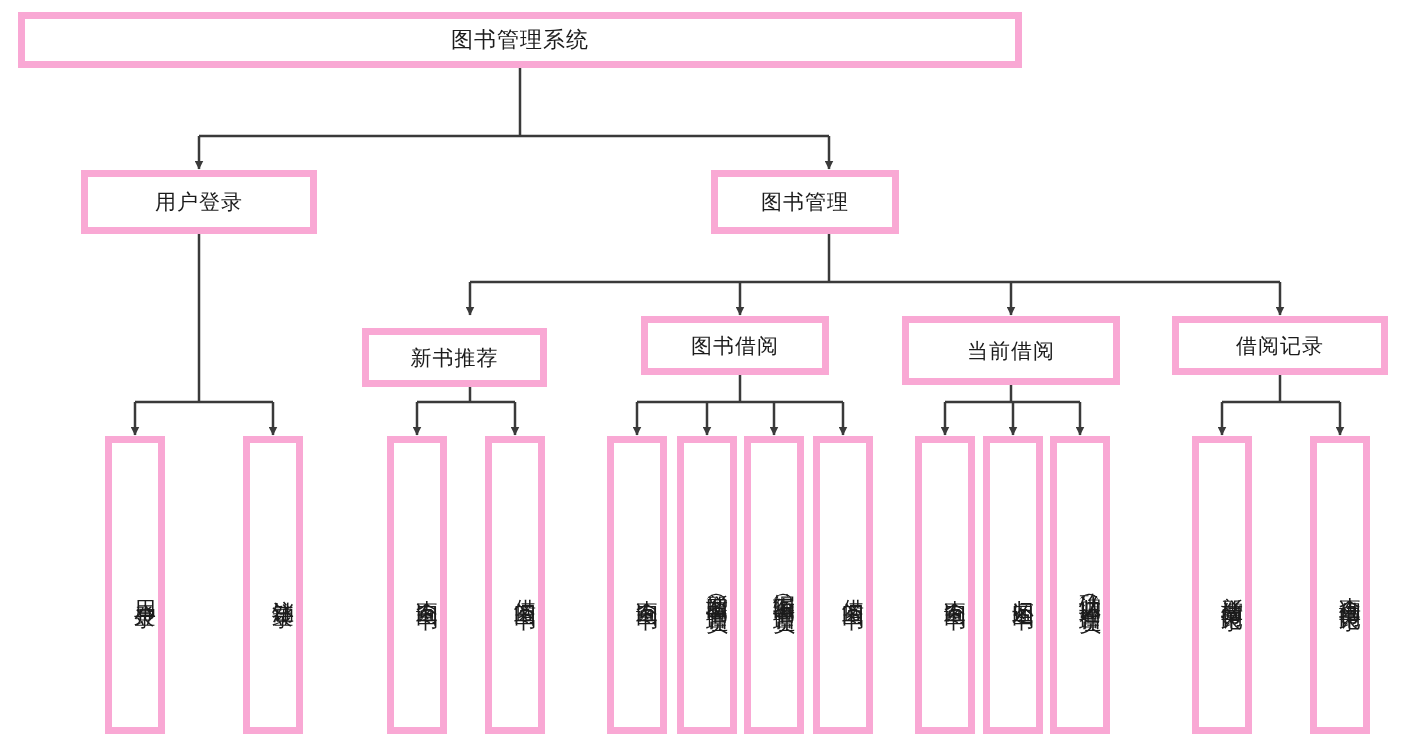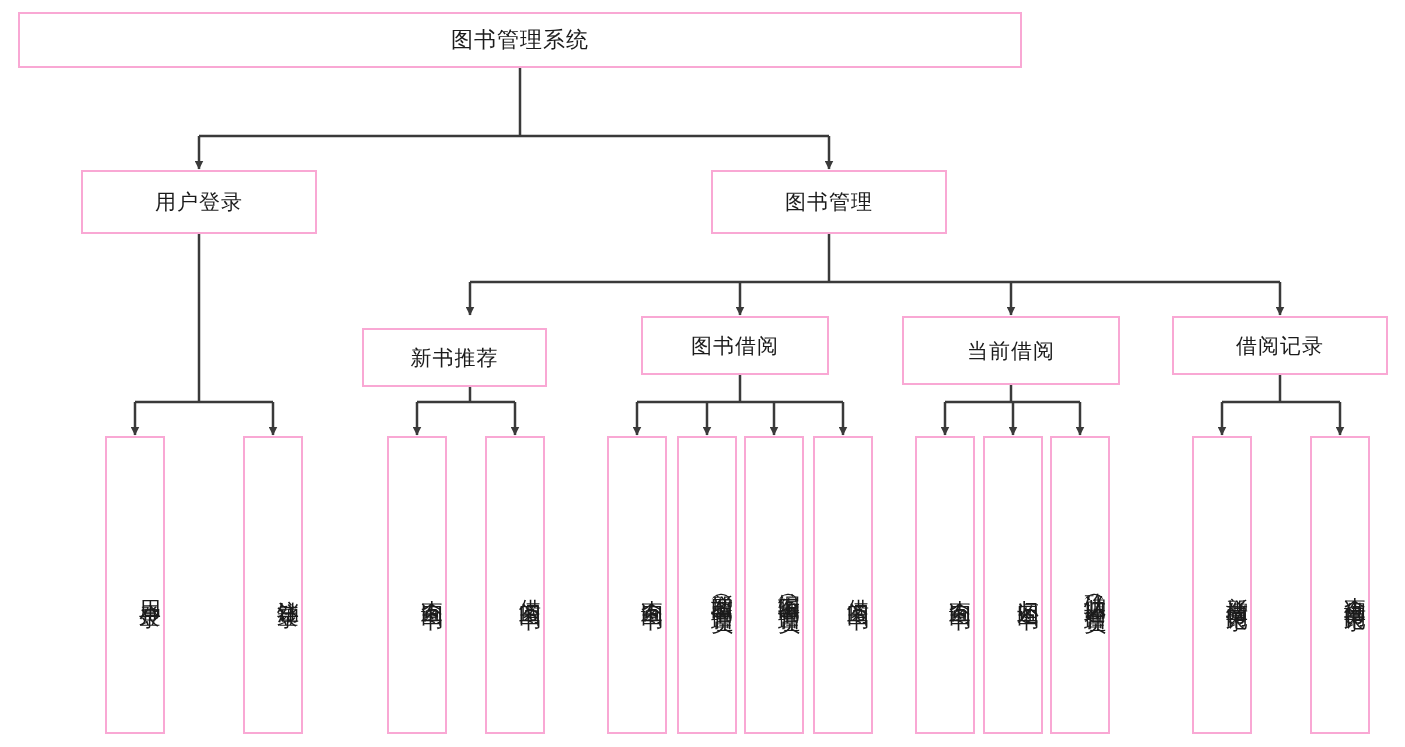--- a/index.html
+++ b/index.html
@@ -23,21 +23,21 @@
     left: 0;
     top: 0;
     width: 1405px;
     height: 747px;
     pointer-events: none;
   }
   .node {
     position: absolute;
     box-sizing: border-box;
     background: #ffffff;
-    border: 2px solid #f9a8d4;
+    border: 7px solid #f9a8d4;
     display: flex;
     align-items: center;
     justify-content: center;
     color: #1b1b1b;
     z-index: 2;
   }
   .node.horizontal {
     font-size: 21px;
     letter-spacing: 1px;
     line-height: 1.2;
@@ -122,21 +122,21 @@
   </svg>
 
   <div class="node root horizontal" style="left: 18px; top: 12px; width: 1004px; height: 56px;">
     <span>图书管理系统</span>
   </div>
 
   <div id="node-host">
       <div class="node horizontal level2" style="left: 81px; top: 170px; width: 236px; height: 64px;">
         <span class="">用户登录</span>
       </div>
-      <div class="node horizontal level2" style="left: 711px; top: 170px; width: 236px; height: 64px;">
+      <div class="node horizontal level2" style="left: 711px; top: 170px; width: 188px; height: 64px;">
         <span class="">图书管理</span>
       </div>
       <div class="node horizontal level3" style="left: 362px; top: 328px; width: 185px; height: 59px;">
         <span class="">新书推荐</span>
       </div>
       <div class="node horizontal level3" style="left: 641px; top: 316px; width: 188px; height: 59px;">
         <span class="">图书借阅</span>
       </div>
       <div class="node horizontal level3" style="left: 902px; top: 316px; width: 218px; height: 69px;">
         <span class="">当前借阅</span>

